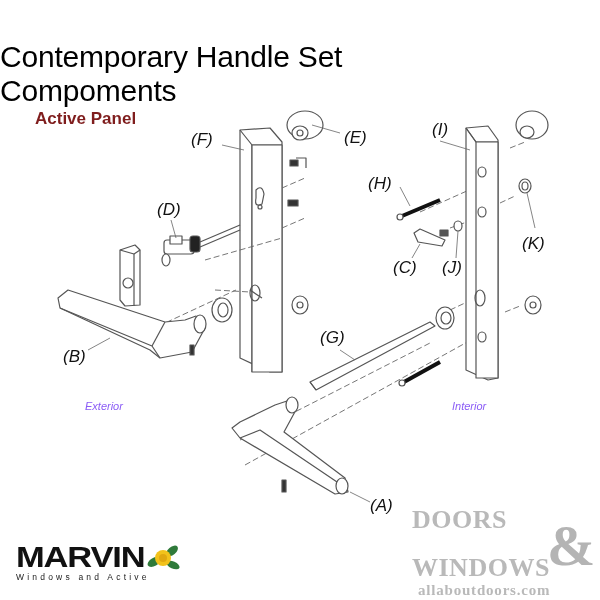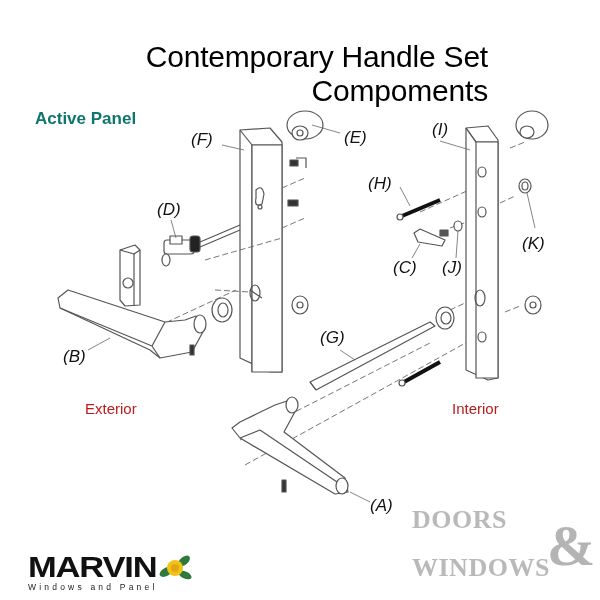--- a/index.html
+++ b/index.html
@@ -1,22 +1,22 @@
 <!DOCTYPE html>
 <html><head>
   <meta charset="utf-8">
   <style>
     html, body { margin: 0; padding: 0; background: #ffffff; }
     body { width: 600px; height: 600px; position: relative; overflow: hidden; font-family: "Liberation Sans", sans-serif; }
-    .title { position: absolute; left: 0; top: 40px; width: 488px; text-align: right; font-size: 30px; color: #000; letter-spacing: -0.2px; }
-    .subtitle { position: absolute; left: 35px; top: 109px; font-size: 17px; font-weight: bold; color: #0f766e; }
+    .title { position: absolute; left: 0; top: 40px; width: 488px; text-align: left; font-size: 30px; color: #000; letter-spacing: -0.2px; }
+    .subtitle { position: absolute; left: 35px; top: 109px; font-size: 17px; font-weight: bold; color: #7f1d1d; }
     .lbl { position: absolute; font-size: 17px; font-style: italic; color: #111; }
-    .side { position: absolute; font-size: 15px; color: #b91c1c; }
+    .side { position: absolute; font-size: 11px; color: #8b5cf6; font-style: italic; }
     svg.diagram { position: absolute; left: 0; top: 0; }
-    .marvin { position: absolute; left: 28px; top: 540px; margin-top: 10px; }
+    .marvin { position: absolute; left: 16px; top: 540px; }
     .marvin-word { font-family: "Liberation Sans", sans-serif; font-weight: 900; font-size: 30px; letter-spacing: -1px; color: #111; transform: scaleX(1.15); transform-origin: left; display: inline-block; }
     .marvin-sub { font-size: 8.5px; letter-spacing: 3.2px; color: #222; margin-top: -2px; }
     .aad { position: absolute; left: 412px; top: 508px; width: 170px; font-family: "Liberation Serif", serif; color: #b9b9b9; text-align: left; }
     .aad .l1 { font-size: 17px; letter-spacing: 1px; line-height: 17px; padding-left: 10px; }
     .aad .l2 { font-size: 26px; font-weight: bold; line-height: 24px; letter-spacing: 0.5px; font-family: Liberation Serif, serif; }
     .aad .l3 { font-size: 26px; font-weight: bold; line-height: 24px; letter-spacing: 0.5px; margin-top: 24px; }
     .aad .l4 { font-size: 15px; font-weight: bold; line-height: 20px; letter-spacing: 0.8px; padding-left: 6px; }
     .amp { position: absolute; left: 135px; top: 4px; font-size: 58px; font-weight: bold; color: #b4b4b4; font-family: "Liberation Serif", serif; }
   </style>
 </head>
@@ -186,20 +186,21 @@
   <div style="display:flex;align-items:flex-end;">
     <span class="marvin-word">MARVIN</span>
     <svg width="34" height="30" viewBox="0 0 34 30" style="margin-left:18px;margin-bottom:2px;">
       <ellipse cx="8" cy="20" rx="7" ry="4" fill="#2f7a3a" transform="rotate(-30 8 20)"></ellipse>
       <ellipse cx="26" cy="9" rx="7" ry="4" fill="#2f7a3a" transform="rotate(-40 26 9)"></ellipse>
       <ellipse cx="27" cy="23" rx="7" ry="3.5" fill="#2f7a3a" transform="rotate(25 27 23)"></ellipse>
       <circle cx="17" cy="16" r="8" fill="#f2c21b"></circle>
       <circle cx="17" cy="16" r="4" fill="#e0a810"></circle>
     </svg>
   </div>
-  <div class="marvin-sub">Windows and Panel</div>
+  <div class="marvin-sub">Windows and Active</div>
 </div>
 
 <div class="aad">
   <div class="amp">&amp;</div>
   <div class="l2">DOORS</div>
   <div class="l3">WINDOWS</div>
+  <div class="l4">allaboutdoors.com</div>
 </div>
 
 </body></html>

